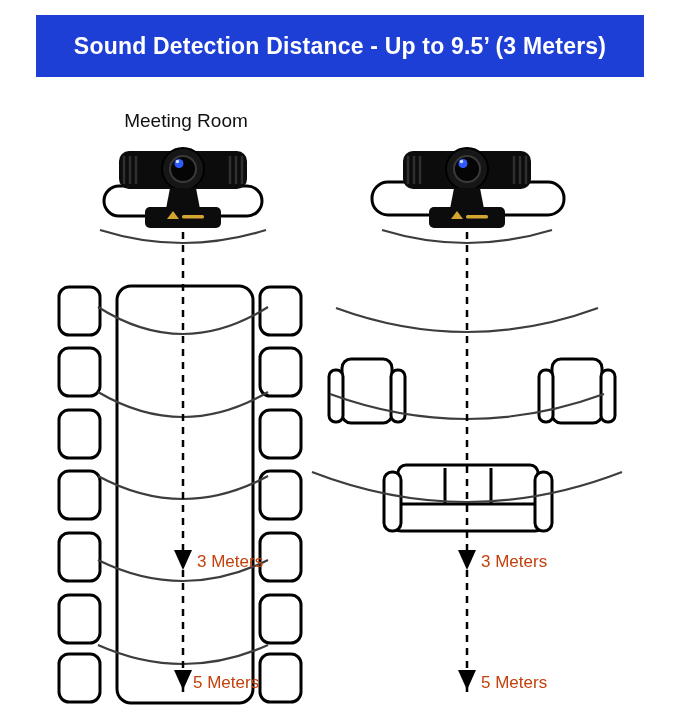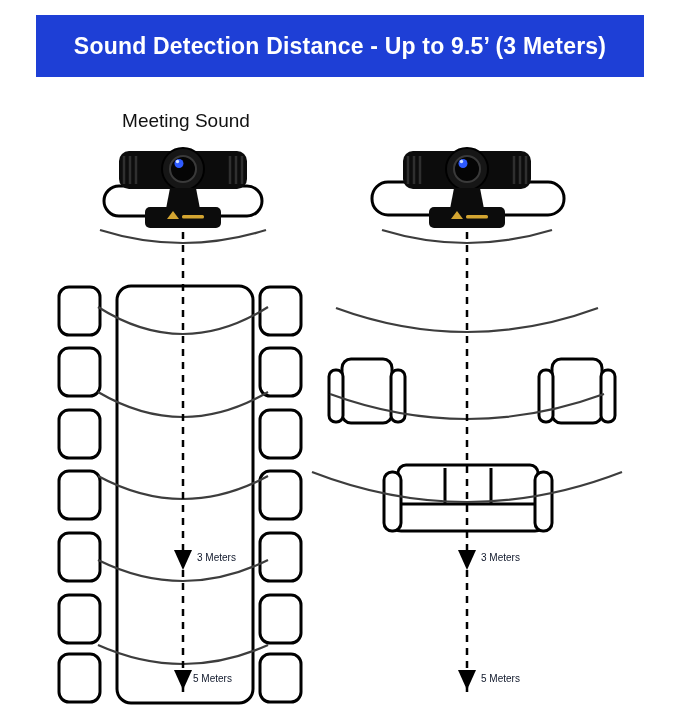--- a/index.html
+++ b/index.html
@@ -29,36 +29,36 @@
   }
   .scene-label {
     position: absolute;
     width: 200px;
     text-align: center;
     font-size: 19px;
     color: #111111;
   }
   .meter-label {
     position: absolute;
-    font-size: 10px;
-    color: #0f172a;
+    font-size: 17px;
+    color: #c2410c;
     white-space: nowrap;
   }
   svg.diagram { position: absolute; left: 0; top: 0; }
 </style>
 </head>
 <body>
 
 <div class="page">
 
   <div class="banner">
     <span class="banner-title">Sound Detection Distance - Up to 9.5’ (3 Meters)</span>
   </div>
 
-  <div class="scene-label" style="left:86px; top:106px">Meeting Sound</div>
+  <div class="scene-label" style="left:86px; top:106px">Meeting Room</div>
 
   <svg class="diagram" width="679" height="706" viewBox="0 0 679 706">
     <defs>
       <g id="webcam">
 
         <rect x="-64" y="0" width="128" height="38" rx="10" fill="#0c0c0c"></rect>
 
         <path d="M-59,5 V33 M-53,5 V33 M-47,5 V33 M47,5 V33 M53,5 V33 M59,5 V33" stroke="#2f2f2f" stroke-width="2.5" fill="none"></path>
 
         <circle cx="0" cy="18" r="21" fill="#161616" stroke="#000000" stroke-width="2"></circle>

